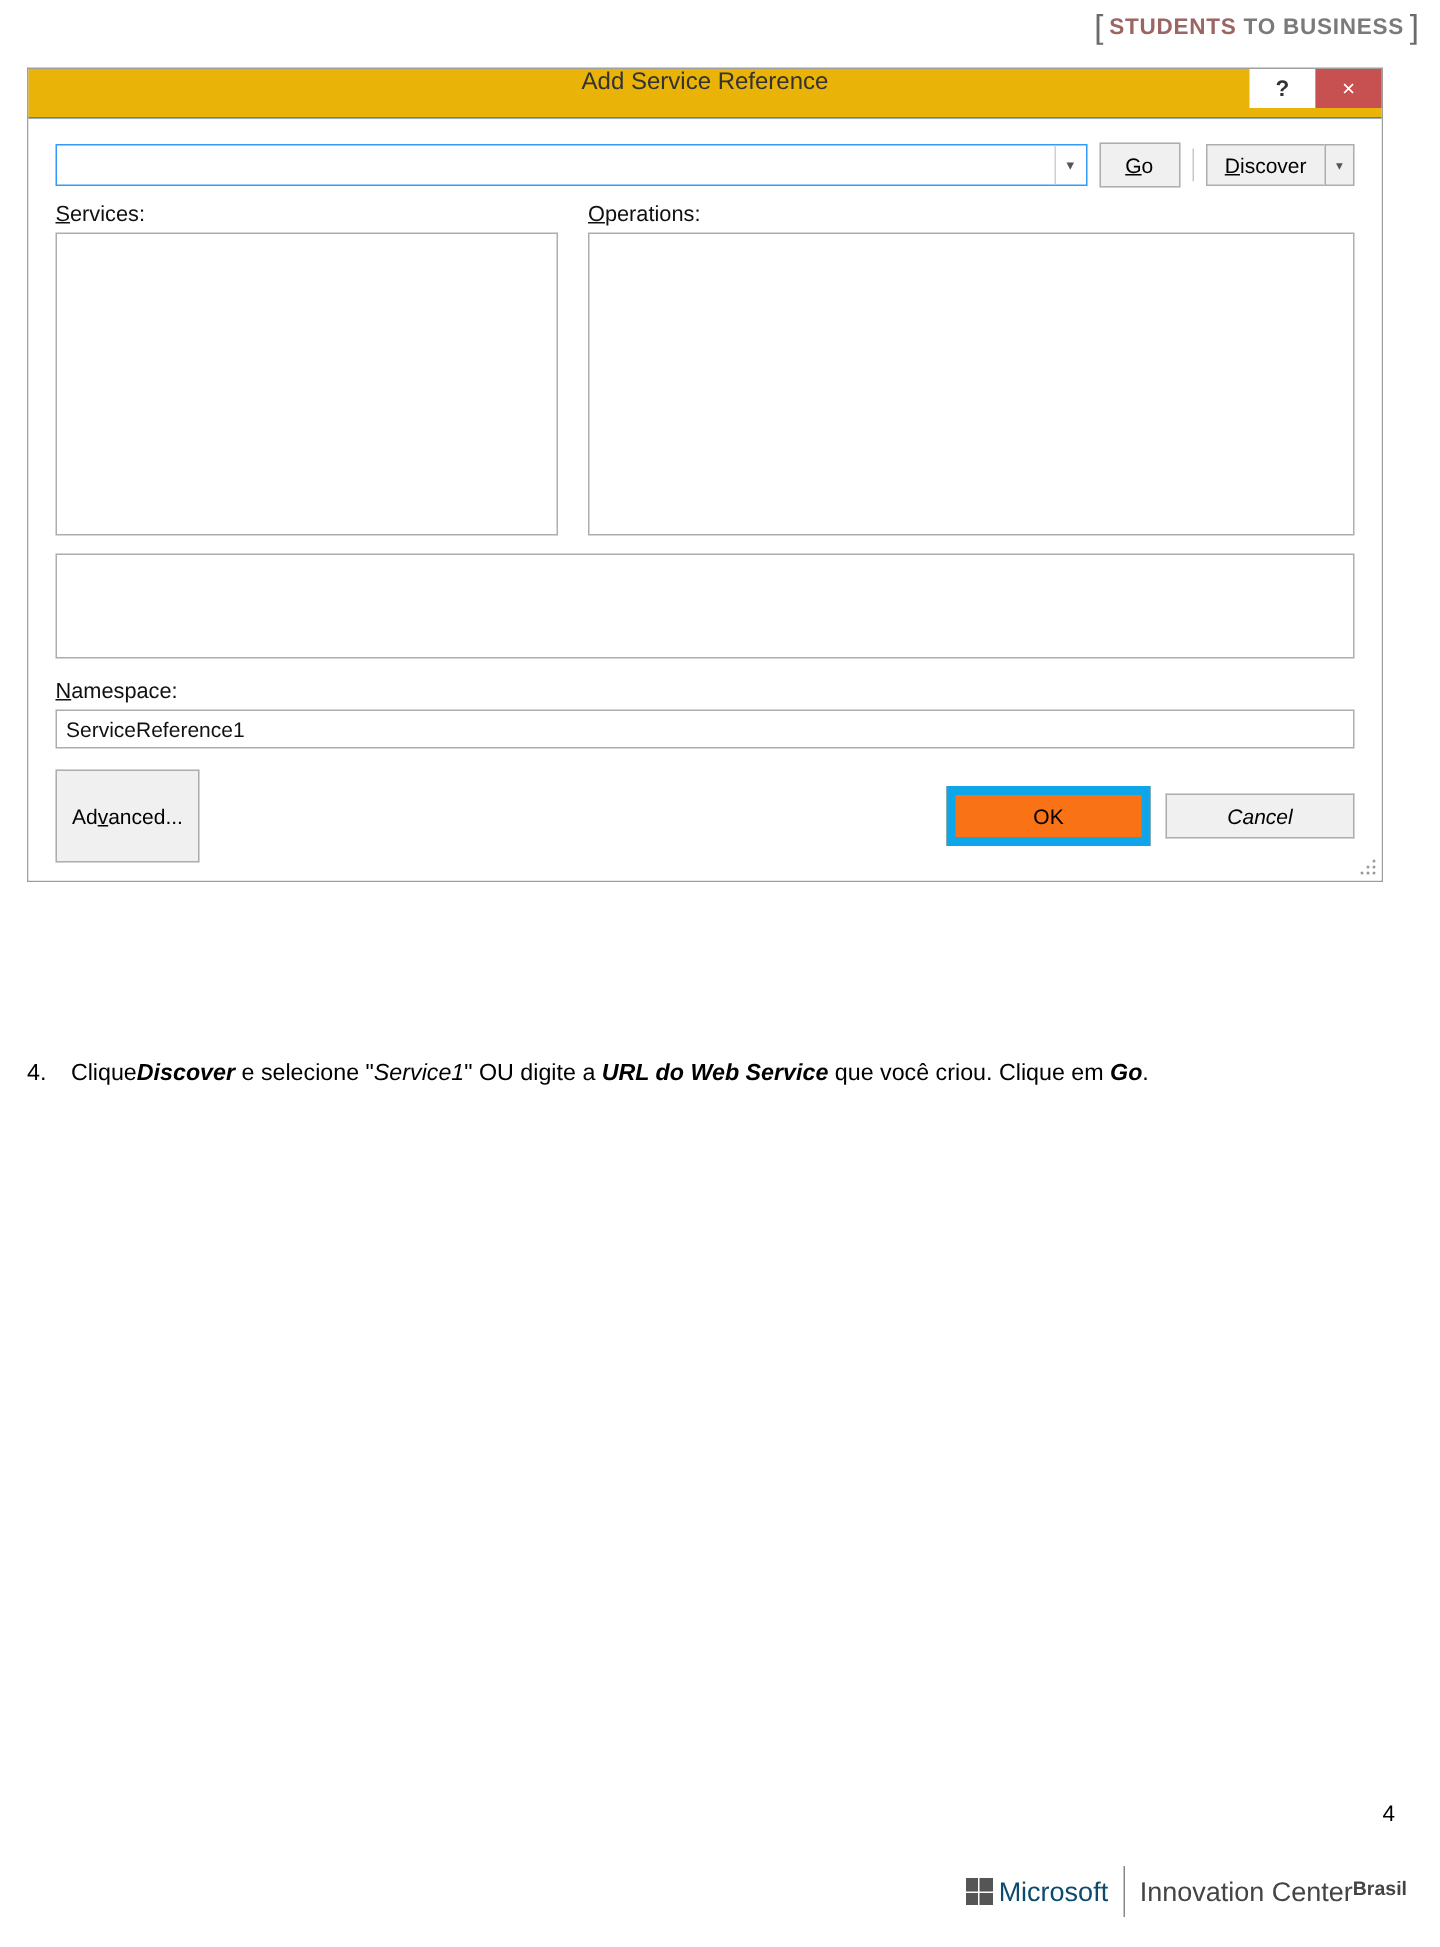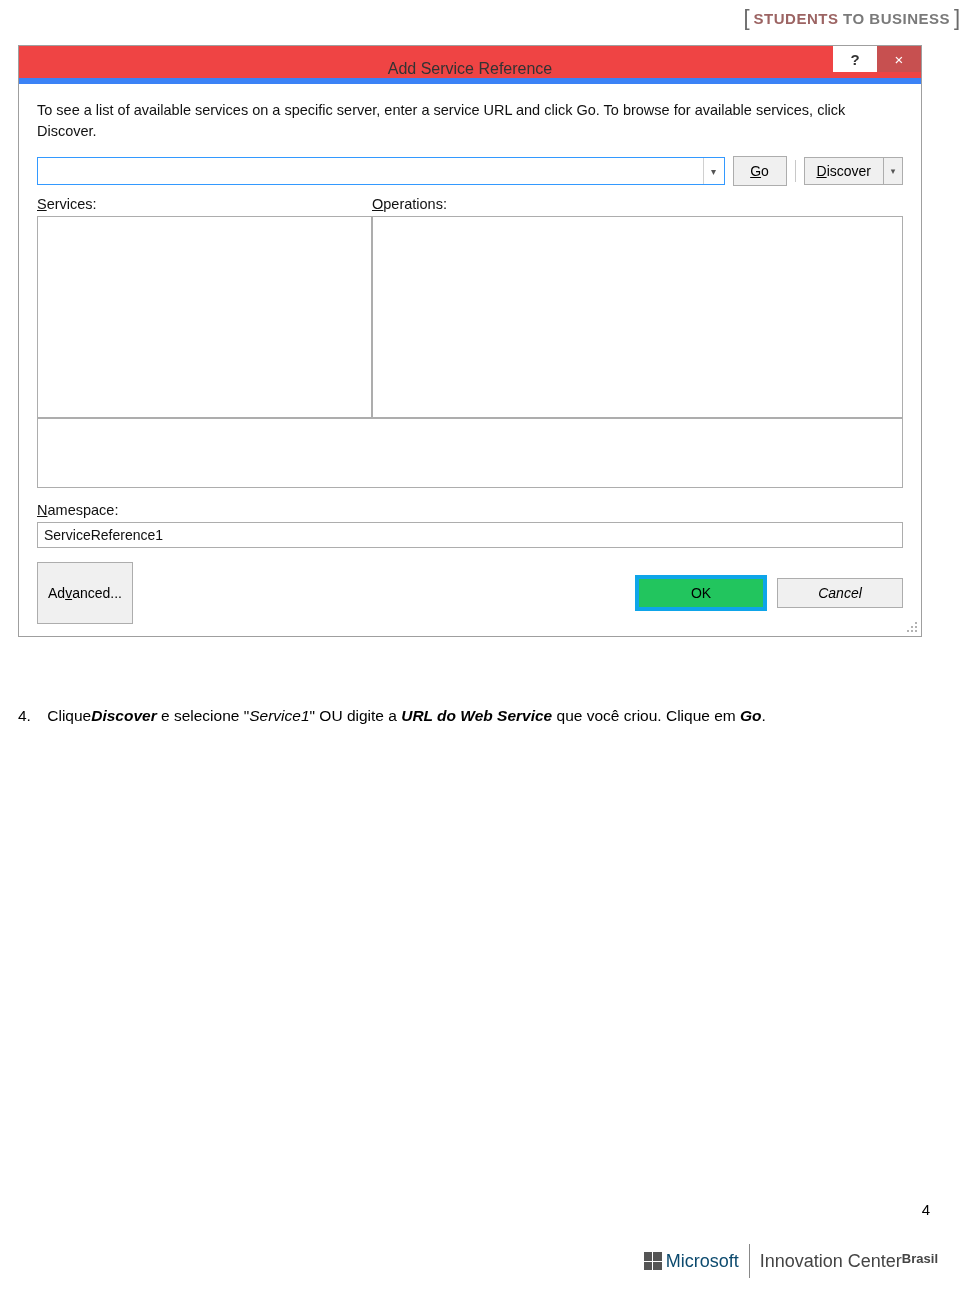--- a/index.html
+++ b/index.html
@@ -10,21 +10,21 @@
     font-family: "Segoe UI", Tahoma, sans-serif;
     background: #fff;
     position: relative;
     font-size: 14px;
     color: #000;
   }
   
   .top-logo {
     position: absolute;
     top: 5px;
-    right: 0;
+    right: 14px;
   }
   .top-logo .bracket {
     font-family: "Segoe UI", sans-serif;
     font-size: 22px;
     font-weight: 300;
     color: #6b6b6b;
     vertical-align: middle;
   }
   .top-logo .st {
     font-family: "Segoe UI", sans-serif;
@@ -48,26 +48,26 @@
     position: absolute;
     top: 45px;
     left: 18px;
     width: 902px;
     border: 1px solid #9f9f9f;
     background: #fff;
     box-shadow: none;
   }
   .titlebar {
     height: 32px;
-    background: #ef4444;
-    display: flex;
-    align-items: flex-end;
+    background: #eab308;
+    display: flex;
+    align-items: flex-start;
     justify-content: center;
     position: relative;
-    border-bottom: 6px solid #3b82f6;
+    border-bottom: 1px solid #3b82f6;
   }
   .titlebar-title {
     font-size: 16px;
     color: #333;
     text-align: center;
     flex: 1;
     font-weight: 400;
   }
   .titlebar-buttons {
     position: absolute;
@@ -185,21 +185,22 @@
     width: 18px;
     display: flex;
     align-items: center;
     justify-content: center;
     font-size: 9px;
     color: #555;
   }
 
   .panes-row {
     display: flex;
-    gap: 0;
+    gap: 20px;
+    margin-bottom: 12px;
   }
   .pane-col { display: flex; flex-direction: column; }
   .pane-col.services { width: 335px; }
   .pane-col.operations { flex: 1; }
   .pane {
     height: 200px;
     border: 1px solid #adadad;
     background: #fff;
   }
 
@@ -225,22 +226,22 @@
   .footer-row {
     display: flex;
     align-items: center;
     margin-top: 14px;
     padding-bottom: 2px;
   }
   .footer-row .spacer { flex: 1; }
   .btn-advanced { padding: 16px 10px; }
   .btn-ok {
     width: 96px;
-    border: 4px solid #0ea5e9;
-    background: #22c55e;
+    border: 6px solid #0ea5e9;
+    background: #f97316;
     margin-right: 10px;
   }
   .btn-cancel { width: 96px; font-style: italic; }
 
   .gripper {
     position: absolute;
     right: 2px;
     bottom: 2px;
     width: 14px;
     height: 14px;
@@ -331,21 +332,20 @@
 <div class="window">
   <div class="titlebar">
     <div class="titlebar-title">Add Service Reference</div>
     <div class="titlebar-buttons">
       <div class="titlebar-btn help-btn">?</div>
       <div class="titlebar-btn close-btn">×</div>
     </div>
   </div>
 
   <div class="body-area">
-    <div class="instruction">To see a list of available services on a specific server, enter a service URL and click Go. To browse for available services, click Discover.</div>
 
     <div class="address-row">
       <div class="combo">
         <input class="combo-input" value="" style="">
         <div class="combo-arrow">▾</div>
       </div>
       <div class="btn btn-go">
         <span><span style="text-decoration:underline">G</span><span>o</span></span>
       </div>
       <div class="vsep"></div>

